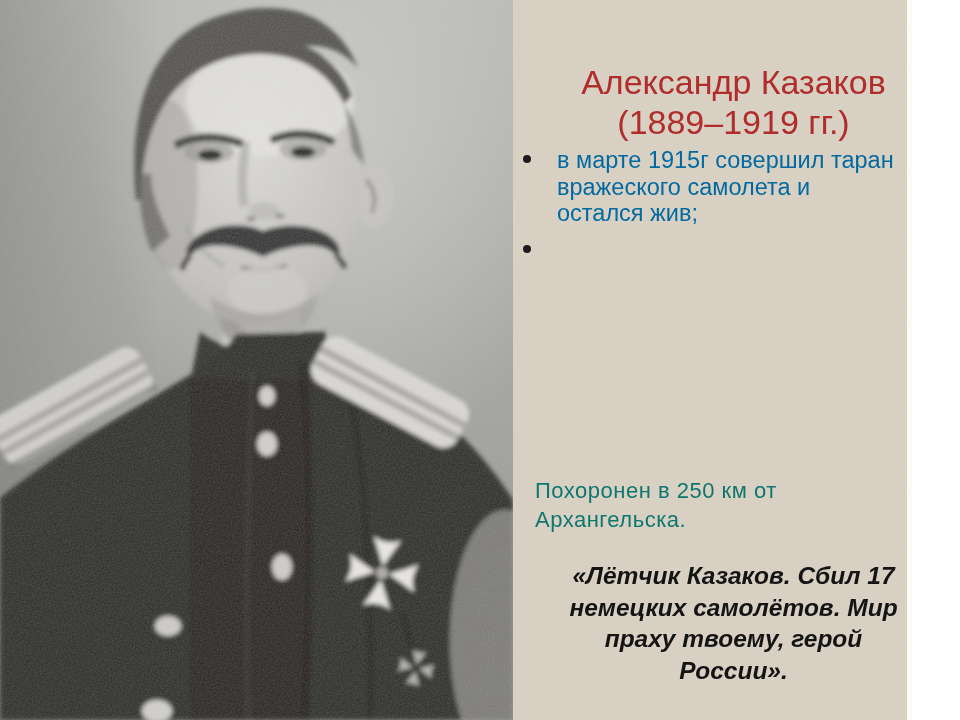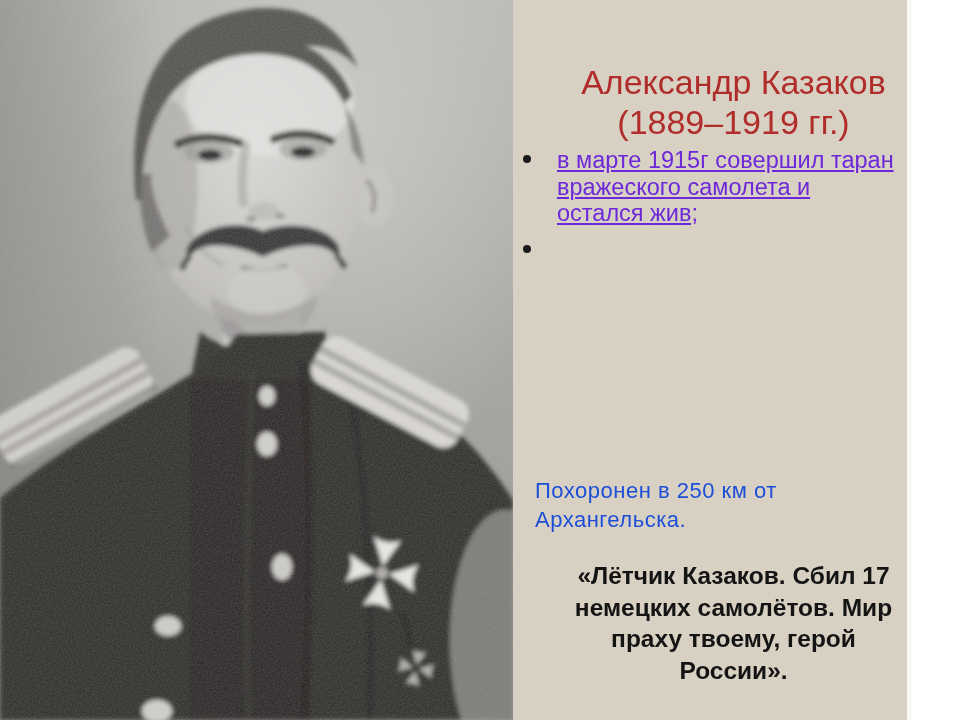--- a/index.html
+++ b/index.html
@@ -40,44 +40,44 @@
     position:absolute;top:147px;left:0;right:2px;
     margin:0;padding:0;
     list-style:none;
     z-index:2;
   }
   .bullet{
     position:relative;
     padding-left:44px;
     margin:0 0 10px 0;
     font-size:23.5px;line-height:26.5px;
-    color:#6d28d9;
-    text-decoration:underline;
+    color:#0369a1;
   }
   .dot{
     position:absolute;left:10px;top:8px;
     width:8px;height:8px;border-radius:50%;
     background:#1b1b1b;
   }
   .buried{
     position:absolute;top:477px;left:22px;right:8px;
     margin:0;
     font-size:22px;line-height:28.5px;
     letter-spacing:.5px;
-    color:#1d4ed8;
+    color:#0f766e;
     z-index:2;
   }
   .quote{
     position:absolute;top:560px;left:6px;right:12px;
     margin:0;
     text-align:center;
     font-size:24.5px;line-height:31.5px;
     font-weight:700;
     color:#141414;
     z-index:2;
+    font-style:italic;
   }
   .edge-strip{
     position:absolute;right:0;top:0;
     width:5px;height:720px;
     background:#fbfaf7;
     z-index:3;
   }
 </style>
 </head>
 <body>

